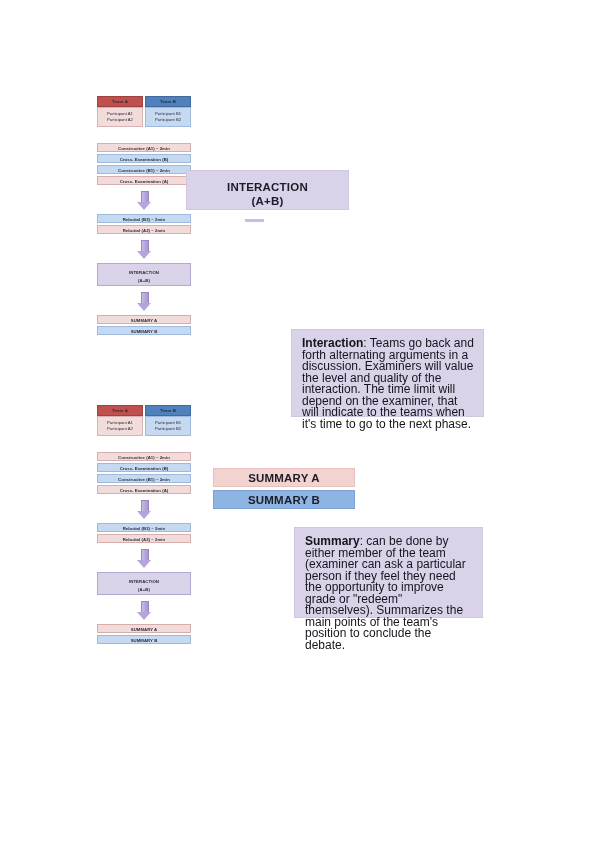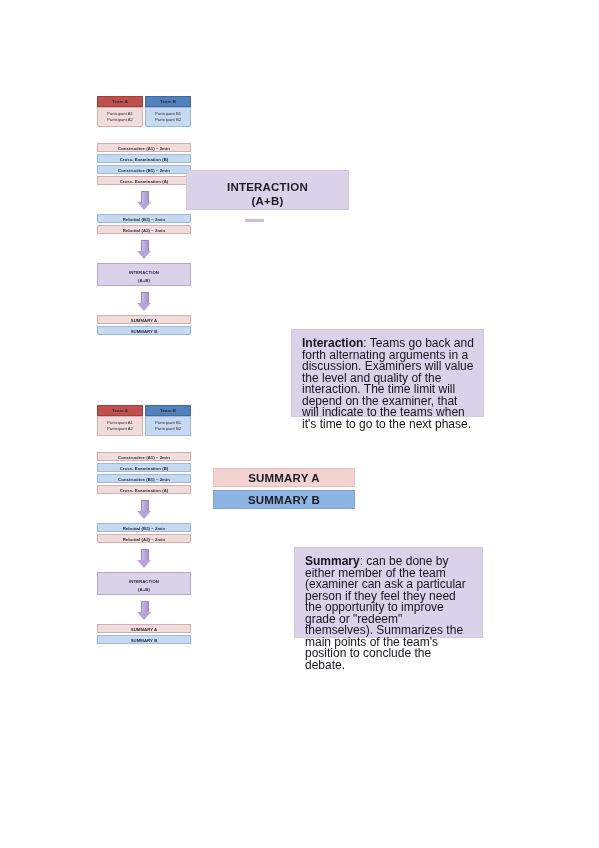--- a/index.html
+++ b/index.html
@@ -191,21 +191,20 @@
     left: 291px;
     top: 233px;
     width: 193px;
     height: 88px;
   }
   #summary-desc {
     left: 294px;
     top: 122px;
     width: 189px;
     height: 91px;
-    margin-top: 20px;
   }
   .desc-box b { font-weight: bold; }
 </style>
 </head>
 <body>
 
 <div class="section" id="section-interaction">
 
   <div class="flow-col">
 

